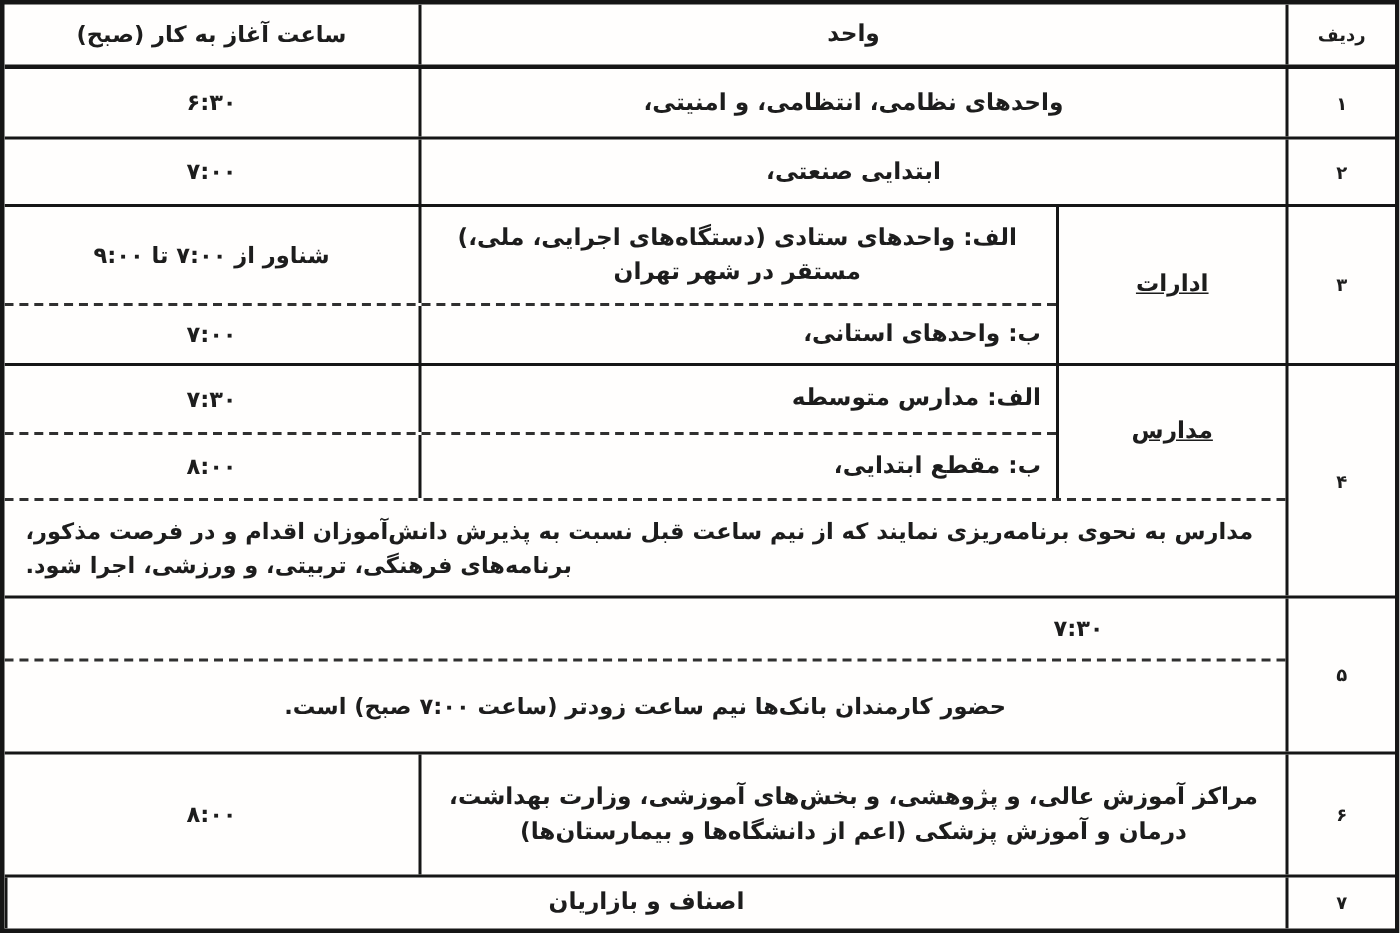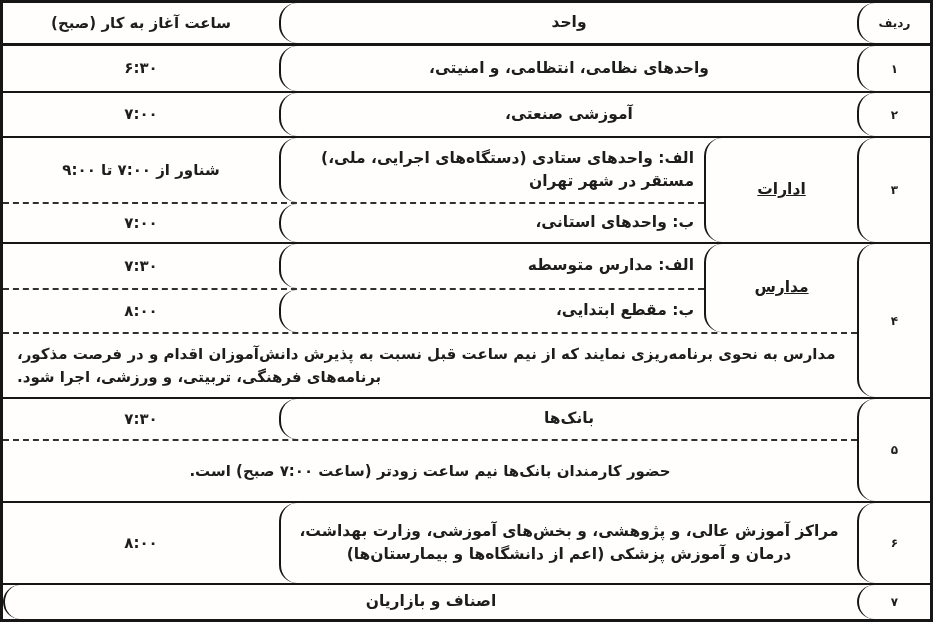--- a/index.html
+++ b/index.html
@@ -13,29 +13,29 @@
   .row{display:flex;border-bottom:2px solid #161616;flex:0 0 auto;min-height:0;}
   .row:last-child{border-bottom:none;flex:1 1 auto;}
   .header-row{flex:0 0 40px;border-bottom:3px solid #161616;font-size:17px;}
   .r1{flex:0 0 45px;} .r2{flex:0 0 43px;} .r3{flex:0 0 104px;}
   .r4{flex:0 0 153px;} .r5{flex:0 0 102px;} .r6{flex:0 0 80px;}
   .cell{
     display:flex;align-items:center;justify-content:center;
     box-sizing:border-box;padding:2px 8px;text-align:center;
     font-size:15.5px;line-height:1.5;min-width:0;min-height:0;
   }
-  .bl{border-left:2px solid #161616;border-radius:18px;}
+  .bl{border-left:2px solid #161616;}
   .num{flex:0 0 73px;font-size:12px;}
   .time{flex:0 0 276px;font-size:15px;letter-spacing:1px;}
   .unit-full{flex:1 1 auto;}
   .glabel{flex:0 0 153px;text-decoration:underline;}
   .stack{flex:1 1 auto;display:flex;flex-direction:column;min-width:0;}
   .col{flex:1 1 auto;display:flex;flex-direction:column;min-width:0;}
   .subrow{display:flex;flex:1 1 auto;min-height:0;}
-  .subunit{flex:1 1 auto;justify-content:flex-start;text-align:right;padding-right:10px;}
+  .subunit{flex:1 1 auto;justify-content:flex-start;text-align:center;padding-right:10px;}
   .dash{height:0;border-top:2px dashed #303030;flex:0 0 auto;}
   .r3a{flex:0 0 64px;} .r3b{flex:1 1 auto;}
   .r4top{flex:0 0 88px;display:flex;min-height:0;}
   .r4a{flex:0 0 44px;} .r4b{flex:1 1 auto;}
   .r5top{flex:0 0 40px;}
   .note{flex:1 1 auto;justify-content:flex-start;text-align:left;padding:3px 14px;font-size:15px;}
   .note-center{justify-content:center;text-align:left;}
 </style>
 </head>
 <body>
@@ -49,21 +49,21 @@
   </div>
 
   <div class="row r1">
     <div class="cell num bl">۱</div>
     <div class="cell unit-full bl">واحدهای نظامی، انتظامی، و امنیتی،</div>
     <div class="cell time">۶:۳۰</div>
   </div>
 
   <div class="row r2">
     <div class="cell num bl">۲</div>
-    <div class="cell unit-full bl">آموزشی صنعتی،</div>
+    <div class="cell unit-full bl">ابتدایی صنعتی،</div>
     <div class="cell time">۷:۰۰</div>
   </div>
 
   <div class="row r3">
     <div class="cell num bl">۳</div>
     <div class="cell glabel bl">ادارات</div>
     <div class="stack">
       <div class="subrow r3a">
         <div class="cell subunit bl">الف: واحدهای ستادی (دستگاه‌های اجرایی، ملی،) مستقر در شهر تهران</div>
         <div class="cell time">شناور از ۷:۰۰ تا ۹:۰۰</div>
@@ -95,21 +95,20 @@
       </div>
       <div class="dash"></div>
       <div class="cell note">مدارس به نحوی برنامه‌ریزی نمایند که از نیم ساعت قبل نسبت به پذیرش دانش‌آموزان اقدام و در فرصت مذکور، برنامه‌های فرهنگی، تربیتی، و ورزشی، اجرا شود.</div>
     </div>
   </div>
 
   <div class="row r5">
     <div class="cell num bl">۵</div>
     <div class="col">
       <div class="subrow r5top">
-        <div class="cell unit-full bl">بانک‌ها</div>
         <div class="cell time">۷:۳۰</div>
       </div>
       <div class="dash"></div>
       <div class="cell note note-center">حضور کارمندان بانک‌ها نیم ساعت زودتر (ساعت ۷:۰۰ صبح) است.</div>
     </div>
   </div>
 
   <div class="row r6">
     <div class="cell num bl">۶</div>
     <div class="cell unit-full bl">مراکز آموزش عالی، و پژوهشی، و بخش‌های آموزشی، وزارت بهداشت، درمان و آموزش پزشکی (اعم از دانشگاه‌ها و بیمارستان‌ها)</div>

